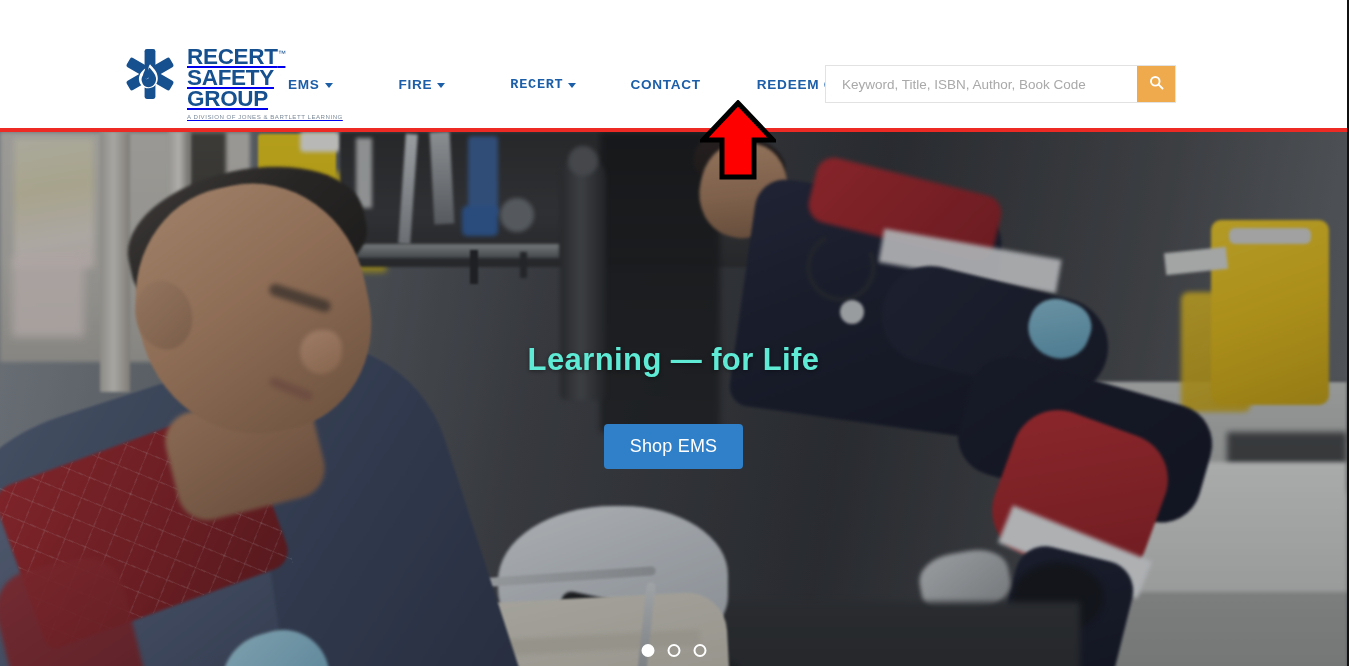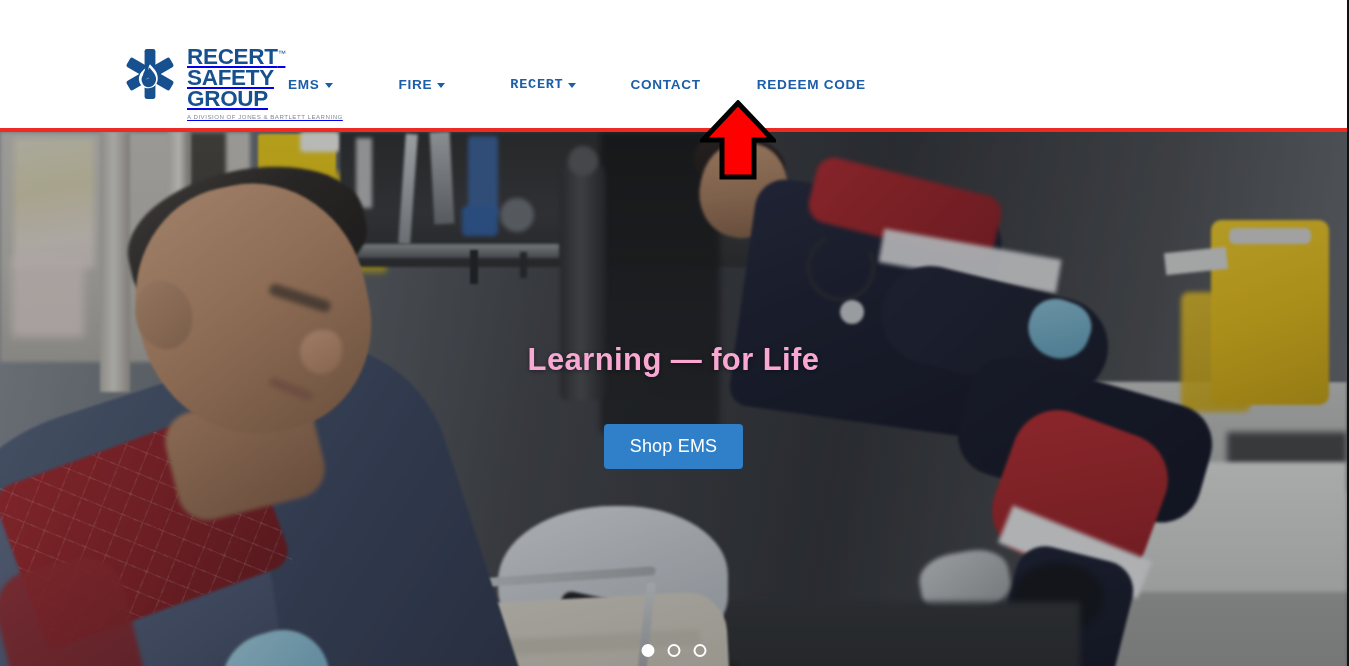--- a/index.html
+++ b/index.html
@@ -541,21 +541,21 @@
   }
 
   
   .hero-content {
     position: absolute; inset: 0;
     display: flex; flex-direction: column; align-items: center;
     z-index: 3;
   }
   .hero-title {
     margin-top: 210px;
-    color: #f9a8d4;
+    color: #5eead4;
     font-size: 31px;
     font-weight: bold;
     letter-spacing: .4px;
     text-shadow: 0 1px 4px rgba(0,0,0,.45);
     white-space: nowrap;
   }
   .hero-cta {
     margin-top: 46px;
     background: #2f80c8;
     color: #ffffff;
@@ -636,20 +636,31 @@
         <span class="caret"></span>
       </a>
       <a class="nav-item" href="#" style="margin-right:56px;">
         <span>CONTACT</span>
       </a>
       <a class="nav-item" href="#">
         <span>REDEEM CODE</span>
       </a>
     </nav>
 
+    <div class="search-wrap">
+      <input class="search-input" type="text" placeholder="Keyword, Title, ISBN, Author, Book Code" style="">
+      <button class="search-btn">
+        <span>
+          <svg width="15" height="15" viewBox="0 0 16 16" fill="none" stroke="#ffffff" stroke-width="2">
+            <circle cx="6.7" cy="6.7" r="4.6"></circle>
+            <line x1="10.3" y1="10.3" x2="14.4" y2="14.4" stroke-linecap="round"></line>
+          </svg>
+        </span>
+      </button>
+    </div>
   </div>
 
   <div class="red-rule"></div>
 
   <div class="hero">
 
     <div class="hero-photo">
       <div class="bg-base"></div>
       <div class="wall-left"></div>
       <div class="poster"></div>

